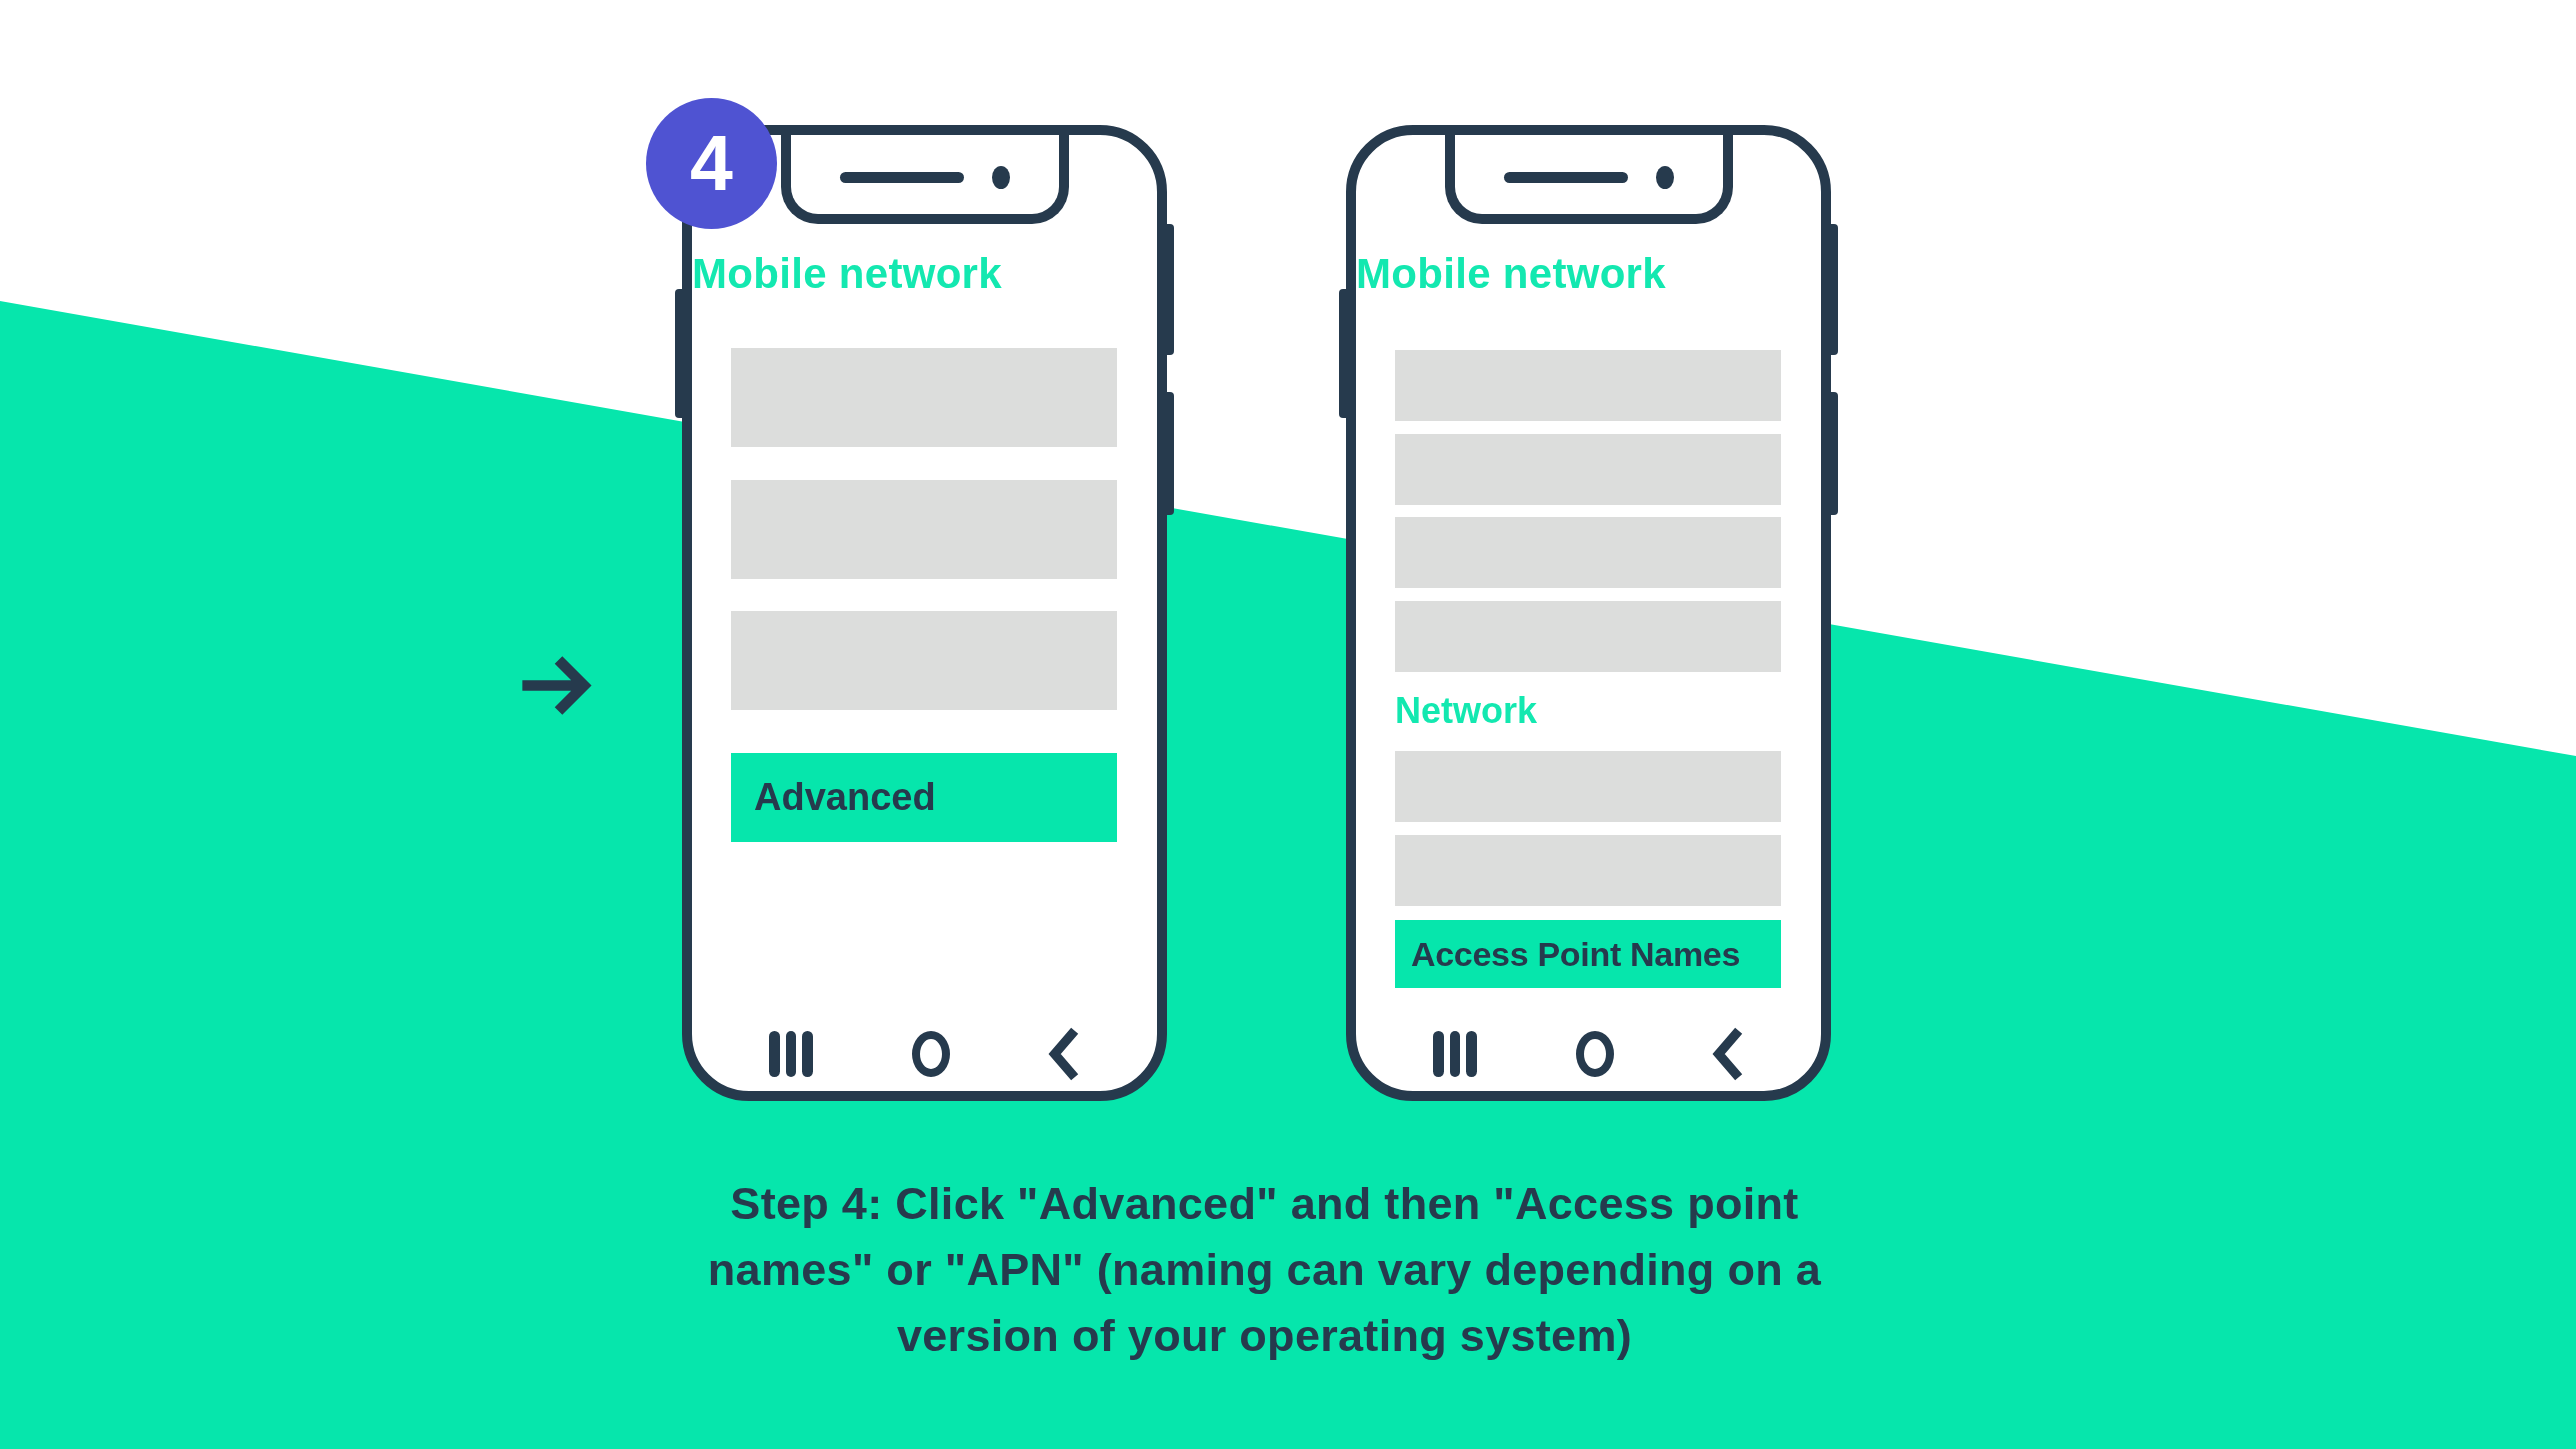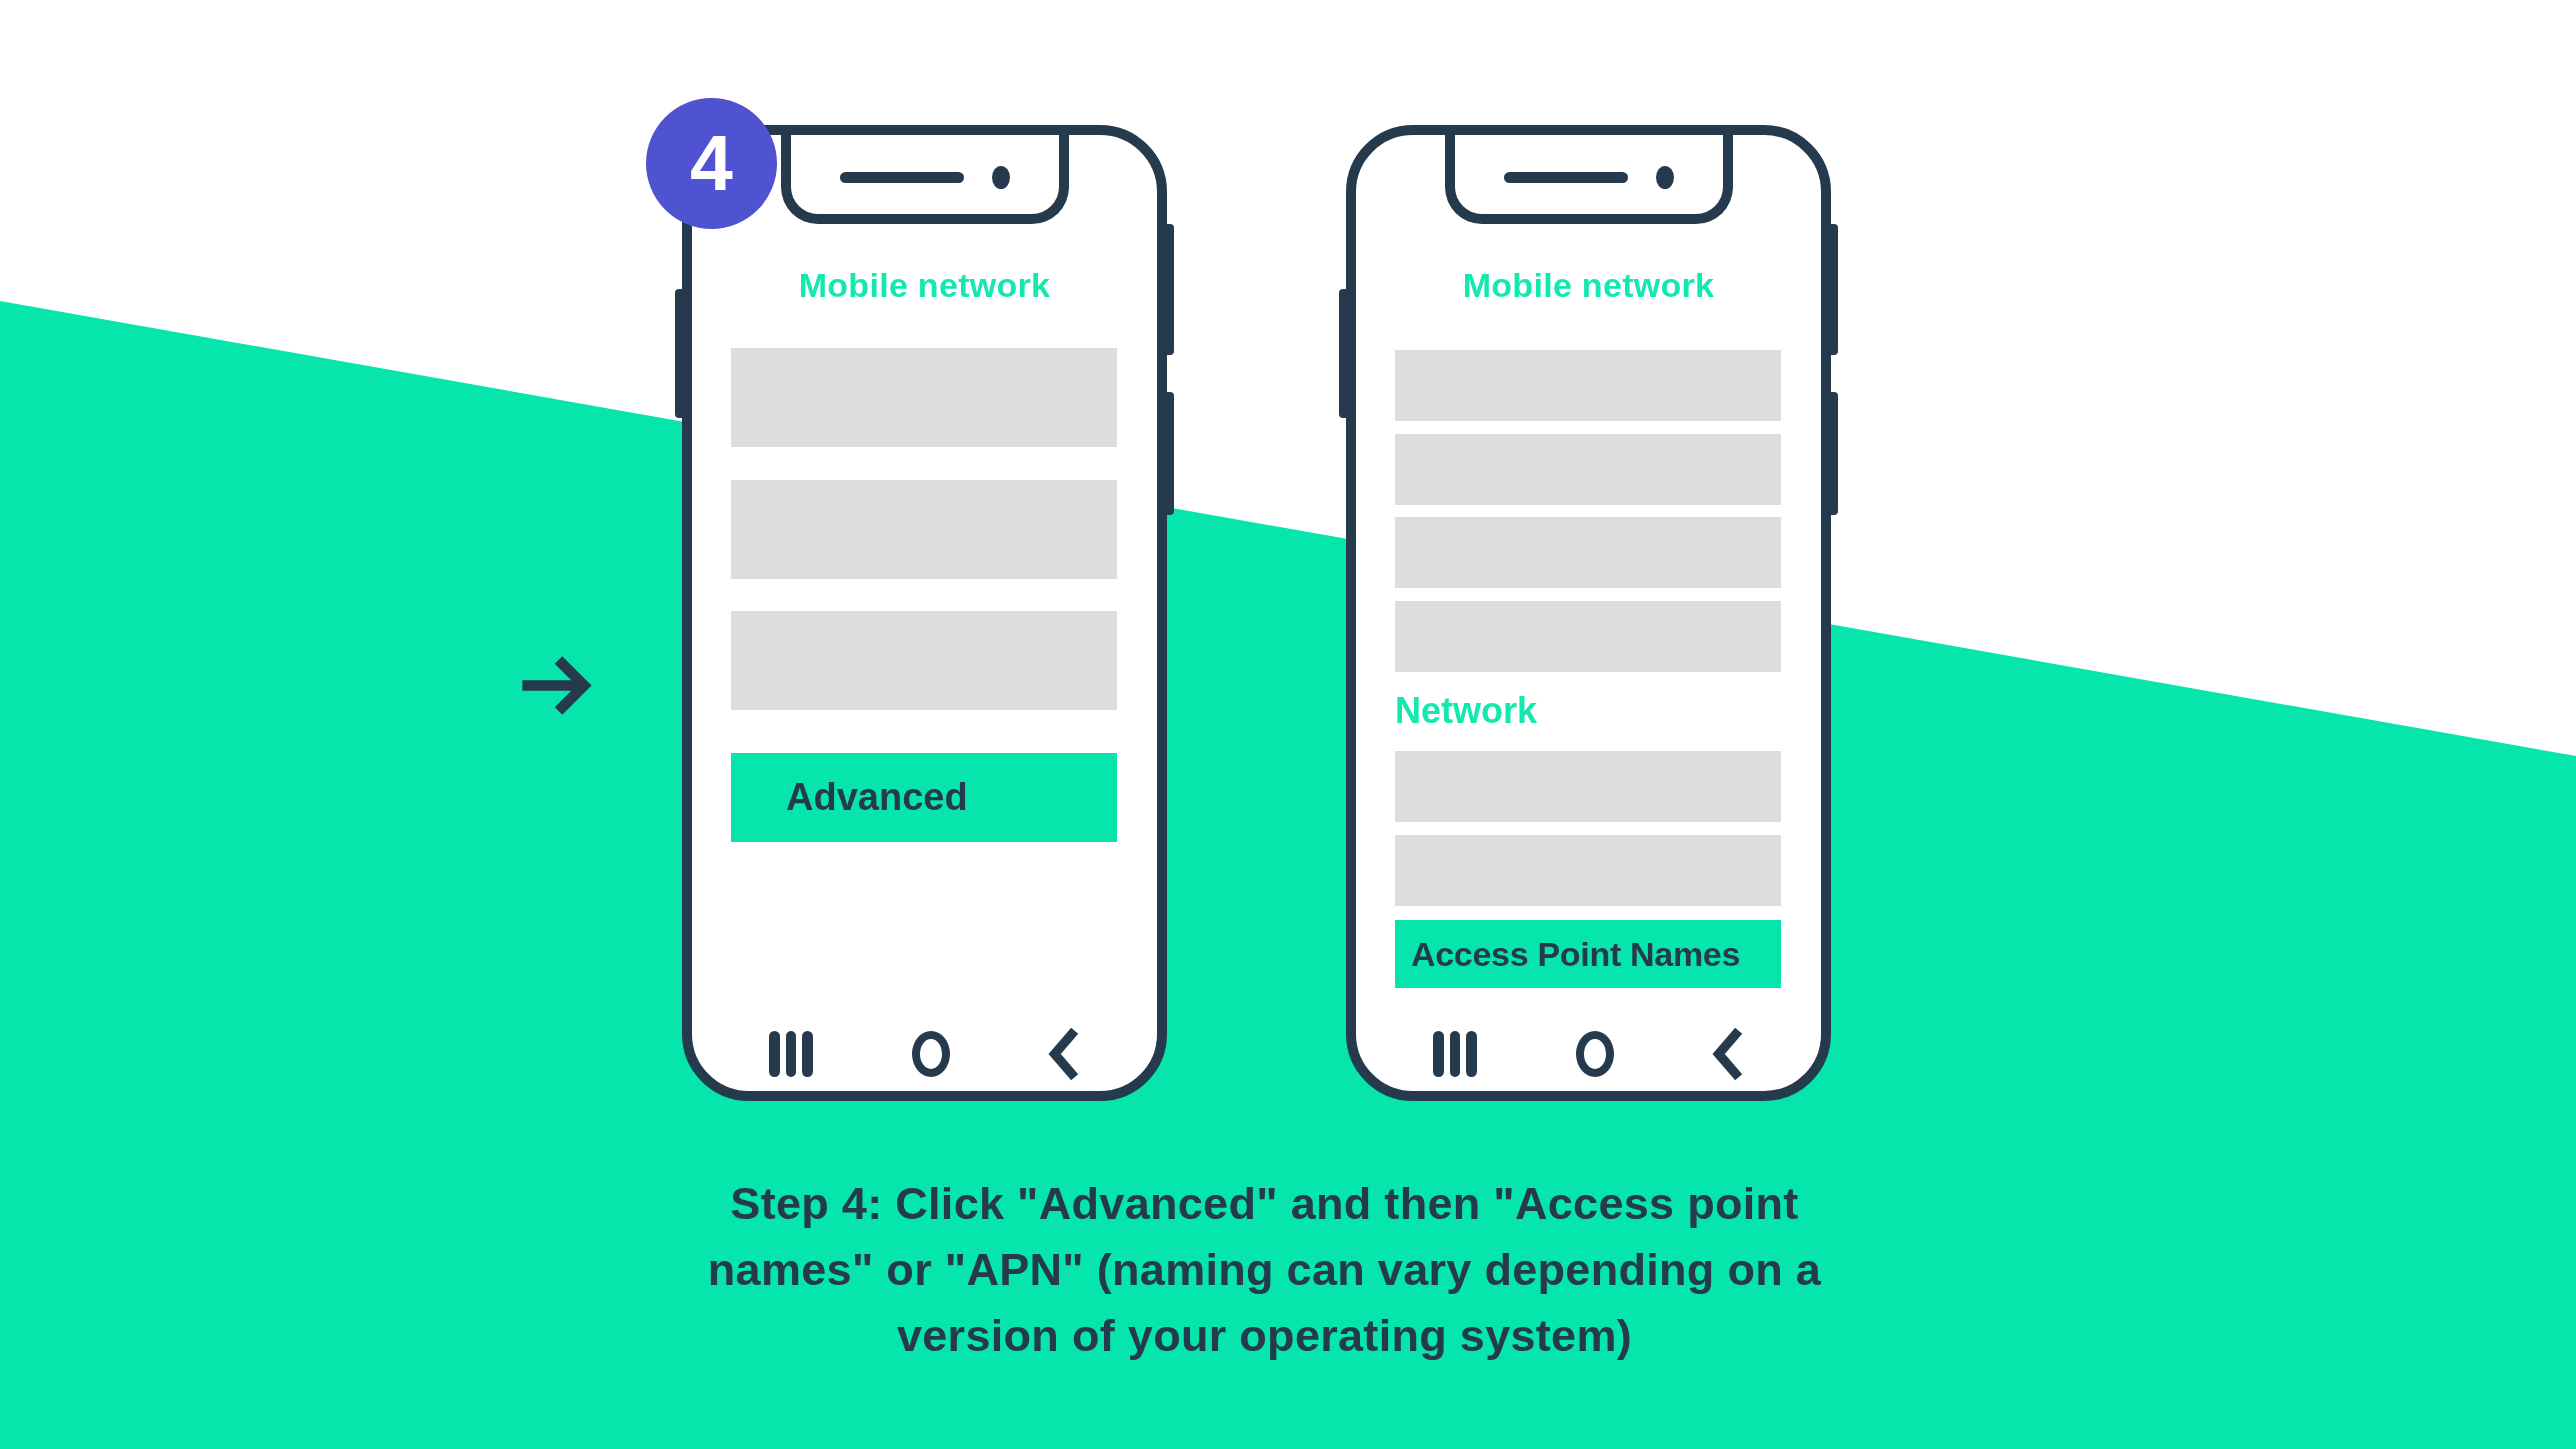--- a/index.html
+++ b/index.html
@@ -75,25 +75,25 @@
     left: 201px;
     top: 31px;
     width: 18px;
     height: 23px;
     border-radius: 50%;
     background: var(--navy, #263A4D);
   }
 
   .screen-title {
     position: absolute;
-    top: 124px;
+    top: 113px;
     left: 0;
     right: 0;
-    text-align: center;
-    font-size: 34px;
+    text-align: left;
+    font-size: 42px;
     font-weight: 700;
     line-height: 52px;
     color: var(--title-green, #13E8B0);
     letter-spacing: 0.3px;
   }
 
   .ph-bar {
     position: absolute;
     left: 39px;
     width: 386px;
@@ -130,21 +130,21 @@
     color: var(--navy, #263A4D);
     font-weight: 700;
     box-sizing: border-box;
     cursor: pointer;
   }
   .advanced-btn {
     top: 618px;
     height: 89px;
     line-height: 89px;
     font-size: 38px;
-    padding-left: 55px;
+    padding-left: 23px;
   }
   .apn-btn {
     top: 785px;
     height: 68px;
     line-height: 68px;
     font-size: 34px;
     letter-spacing: -0.3px;
     padding-left: 16px;
   }
 

